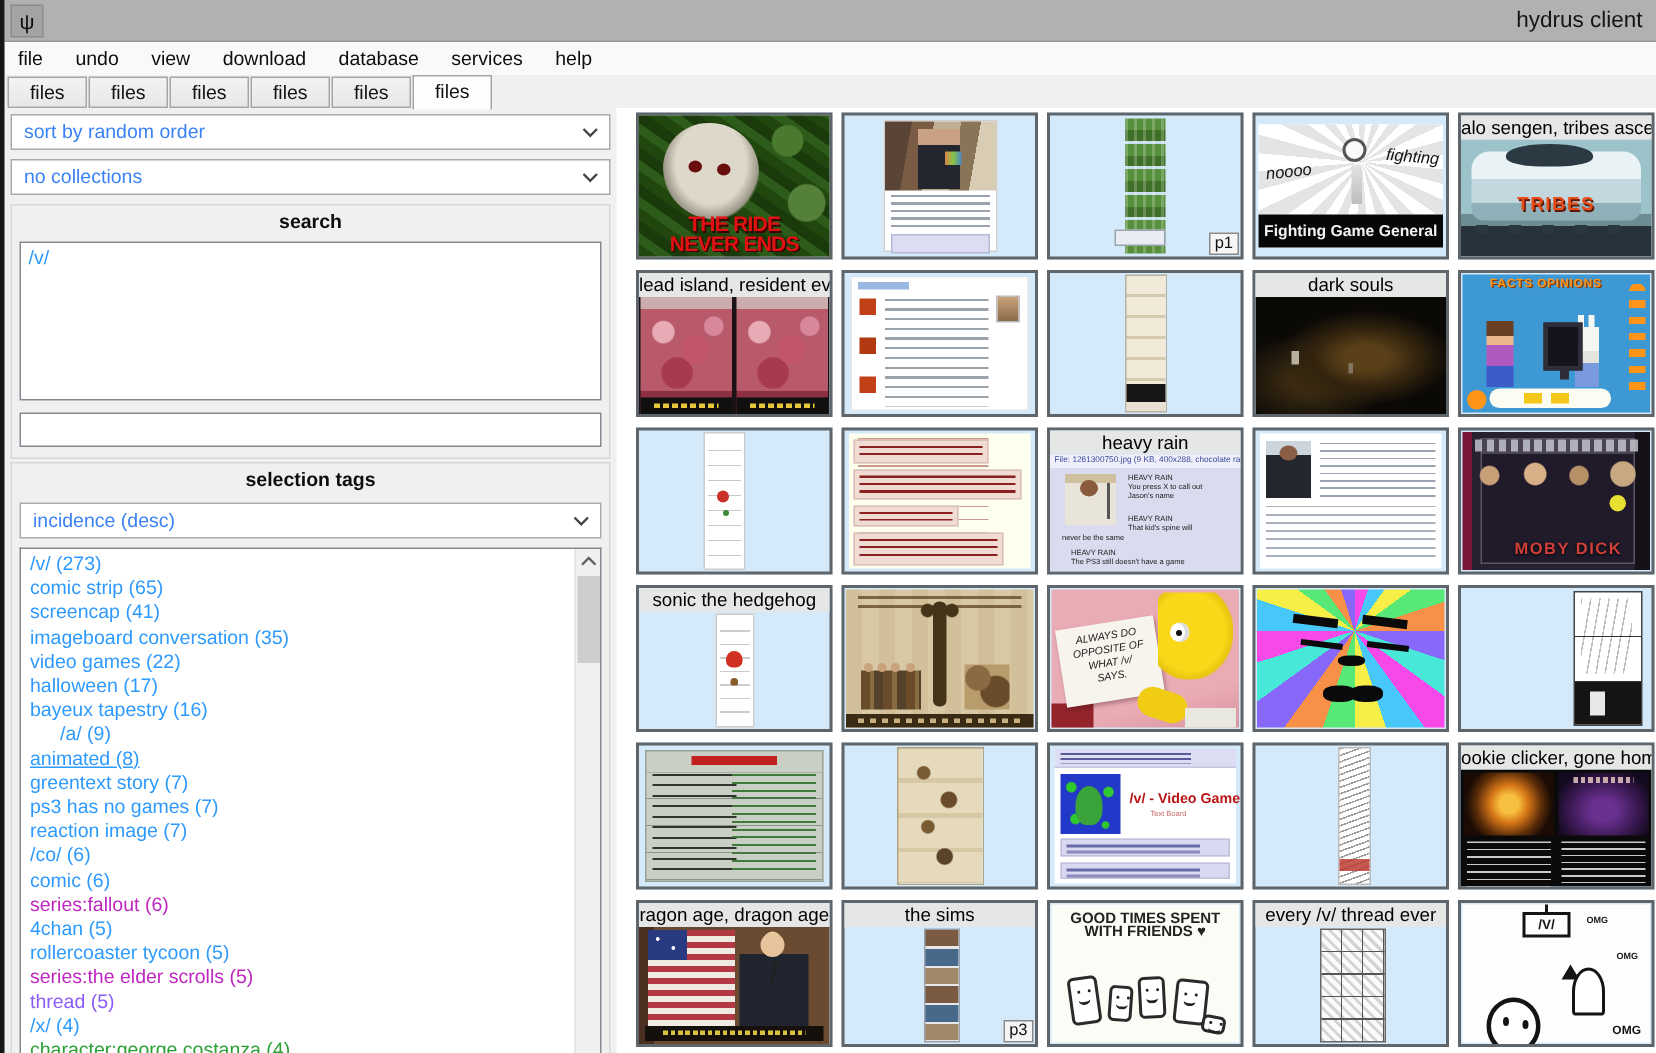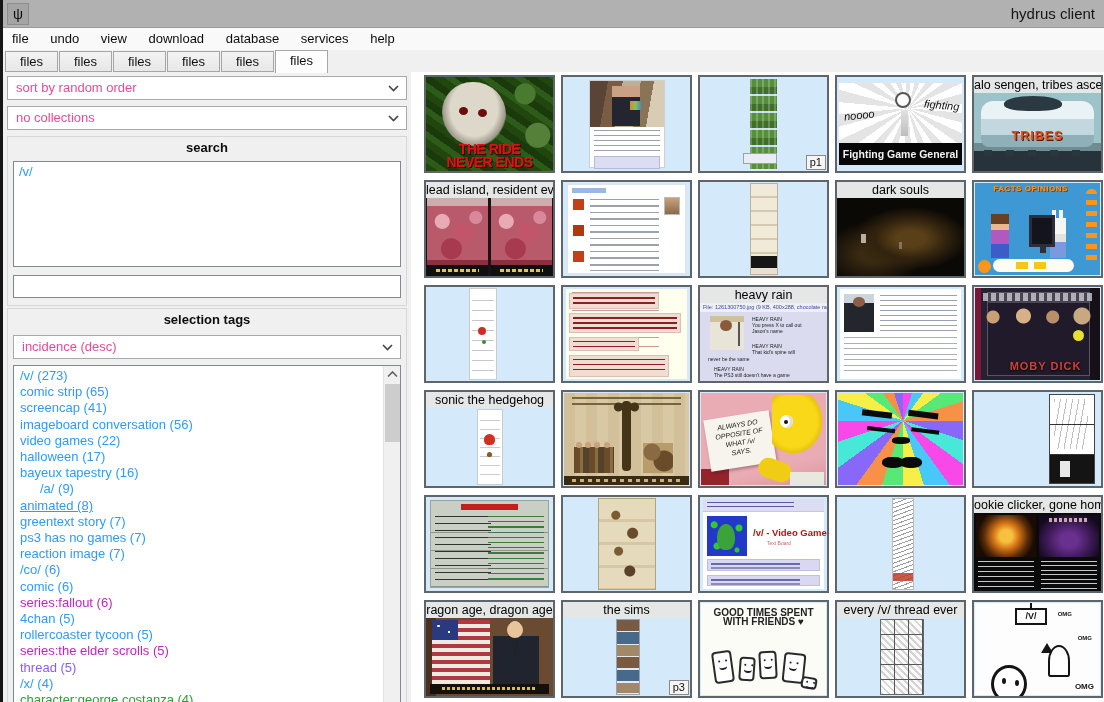--- a/index.html
+++ b/index.html
@@ -17,21 +17,21 @@
   .menubar{position:absolute;left:3px;top:28px;right:0;height:22px;background:#f9f9f9}
   .mi{display:inline-block;padding:0 9px;line-height:22px;font-size:13px;color:#0d0d0d}
 
   
   .tabbar{position:absolute;left:3px;top:50px;right:0;height:22px;background:#f0f0f0}
   .tab{position:absolute;top:1px;width:53px;height:21px;background:linear-gradient(#f3f3f3,#e7e7e7);border:1px solid #a6a6a6;text-align:center;line-height:19px;font-size:13px}
   .tab.active{top:0;height:23px;background:#fdfdfd;border-bottom:none;z-index:3}
 
   
   .sidebar{position:absolute;left:3px;top:72px;width:408px;height:630px;background:#f0f0f0}
-  .dd{position:absolute;left:4px;width:400px;height:24px;background:#fff;border:1px solid #a9a9a9;line-height:22px;padding-left:8px;color:#ec4899}
+  .dd{position:absolute;left:4px;width:400px;height:24px;background:#fff;border:1px solid #a9a9a9;line-height:22px;padding-left:8px;color:#3b82f6}
   .dd .chev{position:absolute;right:7px;top:8px}
   .group{position:absolute;left:4px;width:400px;border:1px solid #d7d7d7}
   .gtitle{height:22px;line-height:22px;text-align:center;font-weight:bold;color:#0d0d0d}
   .listbox{position:absolute;left:5px;right:5px;background:#fff;border:1px solid #838790;overflow:hidden}
   .sterm{padding:2px 5px;white-space:nowrap}
   .tinput{position:absolute;left:5px;right:5px;height:23px;background:#fff;border:1px solid #838790;font:13px "Liberation Sans",sans-serif;padding:0 5px}
   .tagrow{white-space:nowrap;line-height:16.2px;padding-left:6px}
   .tl-scroll{position:absolute;right:0;top:0;width:17px;bottom:0;background:#f0f0f0;border-left:1px solid #e2e2e2}
   .tl-up{height:17px;position:relative;background:#f0f0f0}
   .tl-up svg{position:absolute;left:3px;top:5px}
@@ -286,21 +286,21 @@
       <div class="dd" style="top:26px;left:5px;width:388px">
         <span>incidence (desc)</span>
         <svg class="chev" width="11" height="7" viewBox="0 0 11 7">
             <polyline points="1,1 5.5,5.5 10,1" fill="none" stroke="#444" stroke-width="1.6"></polyline>
           </svg>
       </div>
       <div class="listbox" style="top:56px;bottom:0;border-bottom:none;padding:2px 18px 0 0">
         <div class="tagrow" style="color: rgb(46, 154, 254);">/v/ (273)</div>
         <div class="tagrow" style="color: rgb(46, 154, 254);">comic strip (65)</div>
         <div class="tagrow" style="color: rgb(46, 154, 254);">screencap (41)</div>
-        <div class="tagrow" style="color: rgb(46, 154, 254);">imageboard conversation (56)</div>
+        <div class="tagrow" style="color: rgb(46, 154, 254);">imageboard conversation (35)</div>
         <div class="tagrow" style="color: rgb(46, 154, 254);">video games (22)</div>
         <div class="tagrow" style="color: rgb(46, 154, 254);">halloween (17)</div>
         <div class="tagrow" style="color: rgb(46, 154, 254);">bayeux tapestry (16)</div>
         <div class="tagrow" style="color: rgb(46, 154, 254); padding-left: 26px;">/a/ (9)</div>
         <div class="tagrow" style="color: rgb(46, 154, 254); text-decoration: underline;">animated (8)</div>
         <div class="tagrow" style="color: rgb(46, 154, 254);">greentext story (7)</div>
         <div class="tagrow" style="color: rgb(46, 154, 254);">ps3 has no games (7)</div>
         <div class="tagrow" style="color: rgb(46, 154, 254);">reaction image (7)</div>
         <div class="tagrow" style="color: rgb(46, 154, 254);">/co/ (6)</div>
         <div class="tagrow" style="color: rgb(46, 154, 254);">comic (6)</div>

